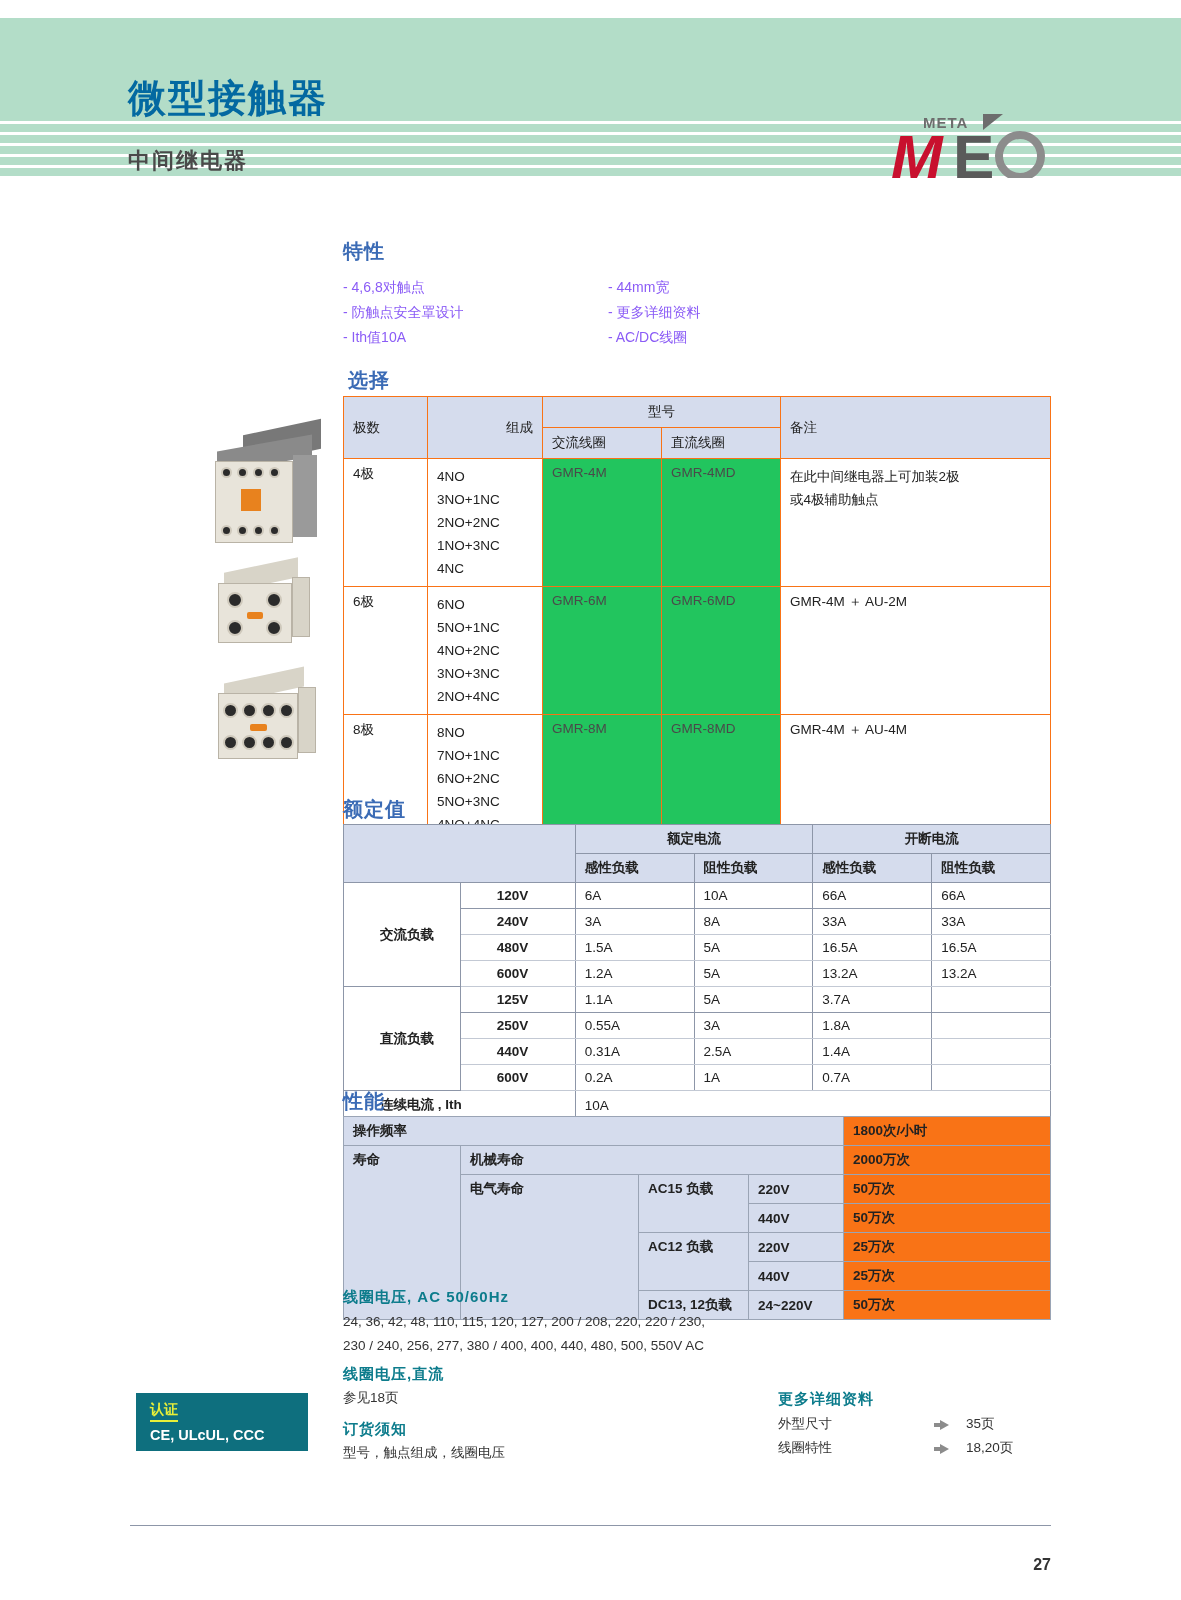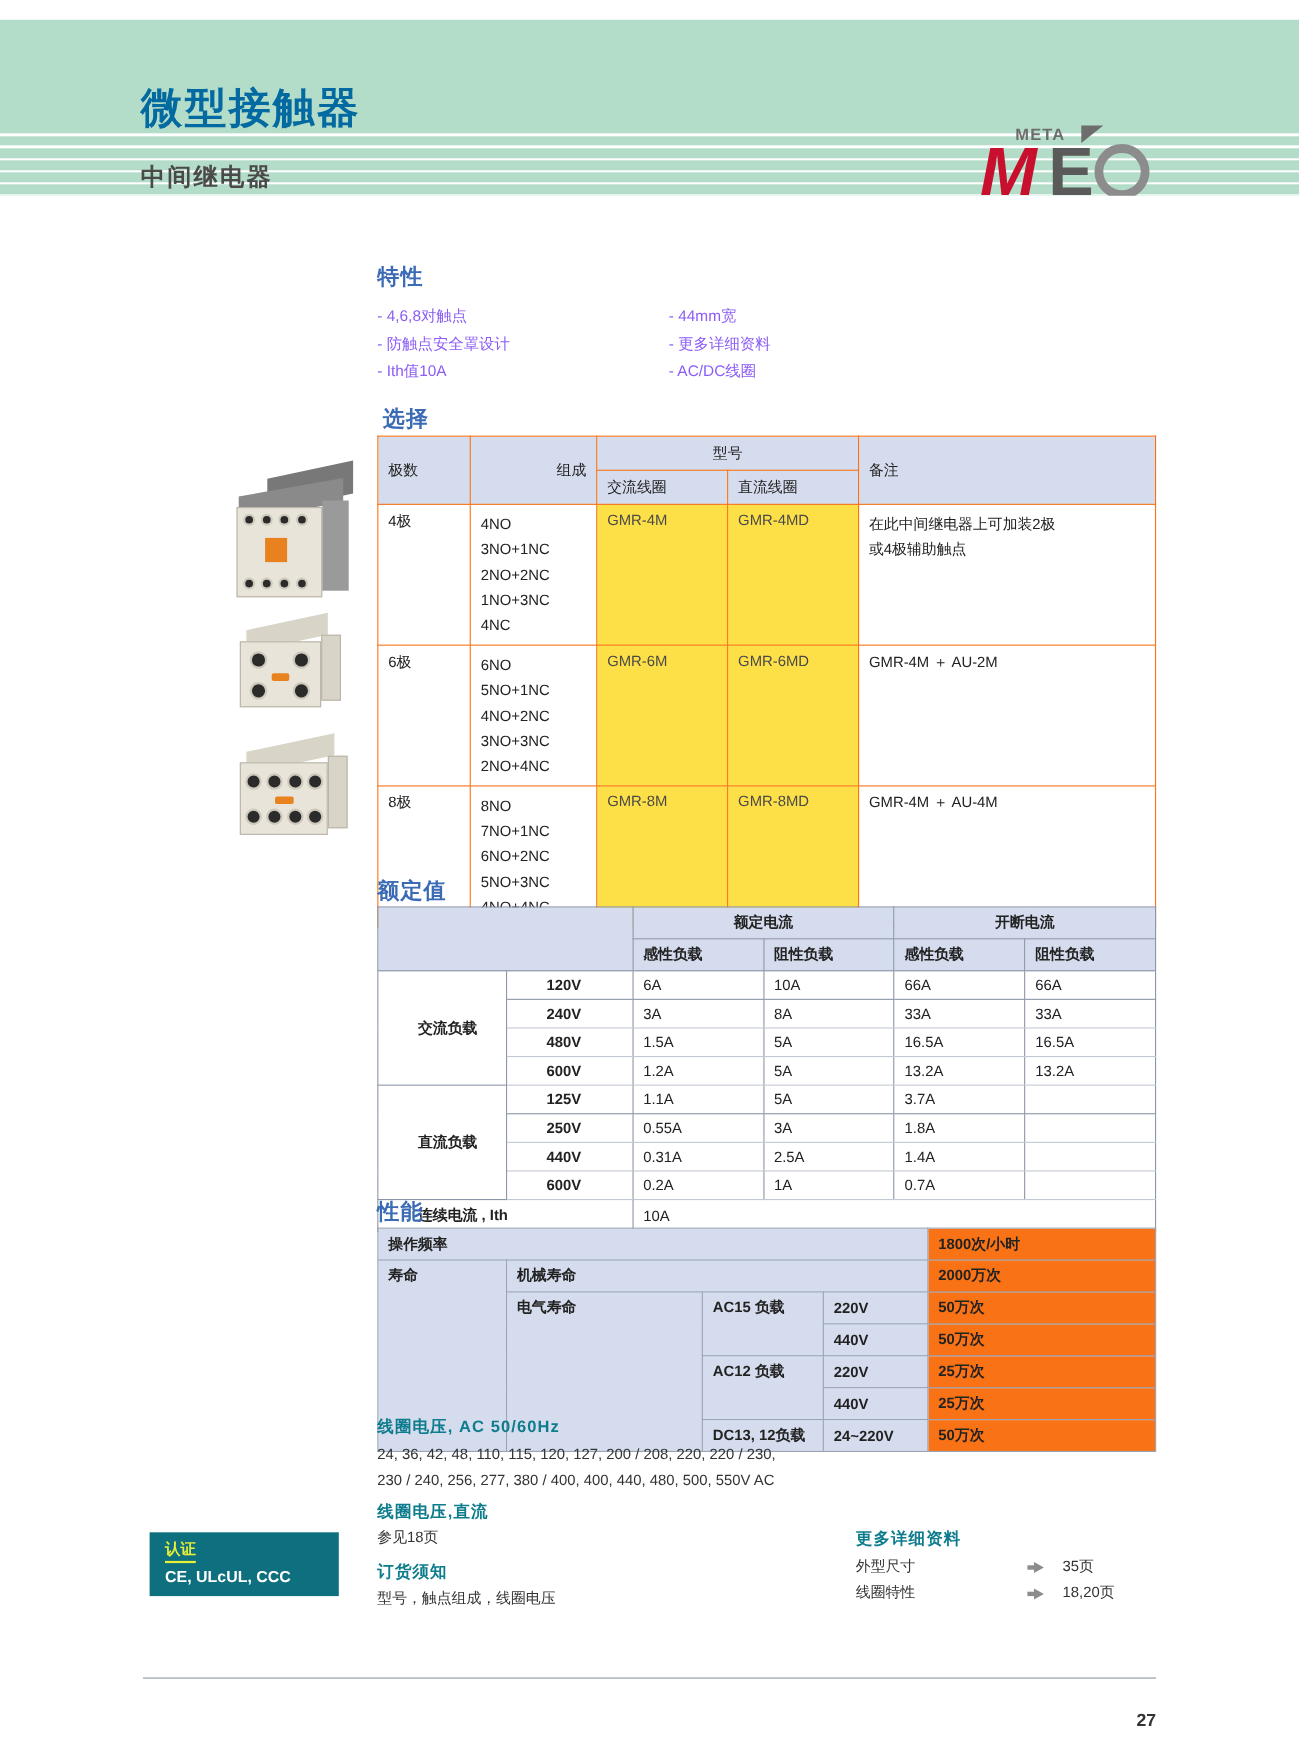--- a/index.html
+++ b/index.html
@@ -88,21 +88,21 @@
 
   
   .feat-col { position: absolute; font-size: 14px; color: #8b5cf6; line-height: 25px; }
 
   
   table.dt { position: absolute; border-collapse: collapse; font-size: 13.5px; color:#222; }
   table.dt td, table.dt th { border: 1px solid #f97316; padding: 6px 9px; vertical-align: top;
       font-weight: normal; text-align: left; }
   .hd { background: #d5dced; font-weight: bold; font-size: 13.5px; text-align: left; }
   .hd.ctr { text-align: center; }
-  .model-cell { background: #fde047; color: #4a4a4a; }
+  .model-cell { background: #22c55e; color: #4a4a4a; }
   .vtop { vertical-align: top; }
   .multi { line-height: 23px; }
 
   
   table.rt { position: absolute; border-collapse: collapse; font-size: 13.5px; color:#222; }
   table.rt td { border-top: 1px solid #8d96a8; border-bottom: 1px solid #8d96a8;
                 border-left: 1px solid #8d96a8; border-right: 1px solid #8d96a8;
                 padding: 5px 9px; }
   table.rt td.lbl { font-weight: bold; padding-left: 36px; }
   table.rt td.thin { border-top: 1px solid #c3c9d4; border-bottom: 1px solid #c3c9d4; }

